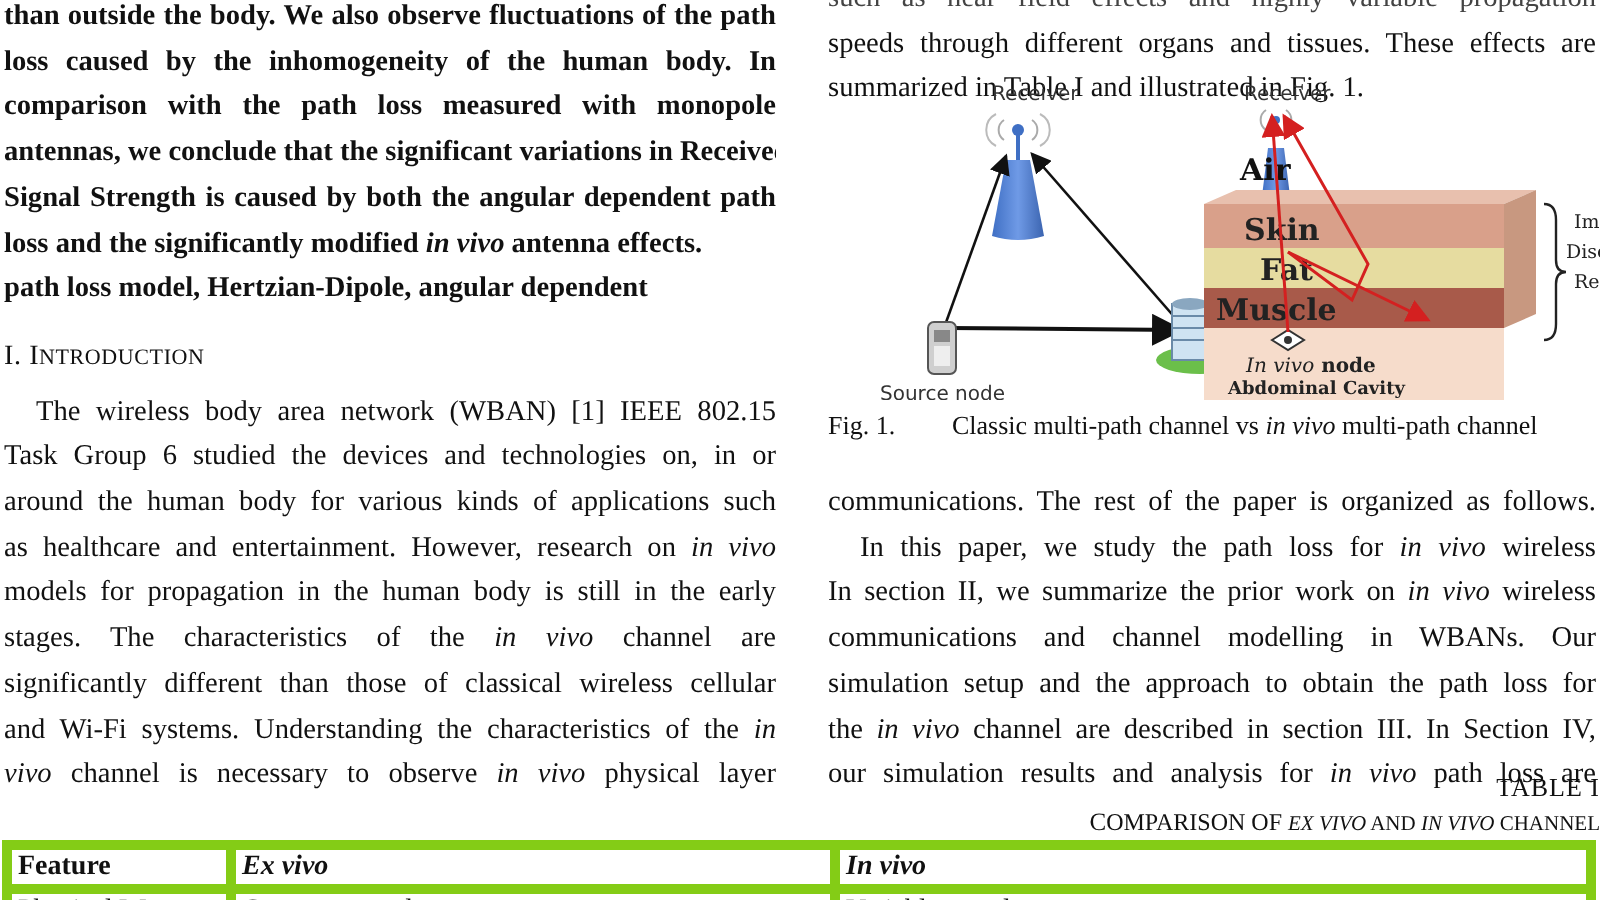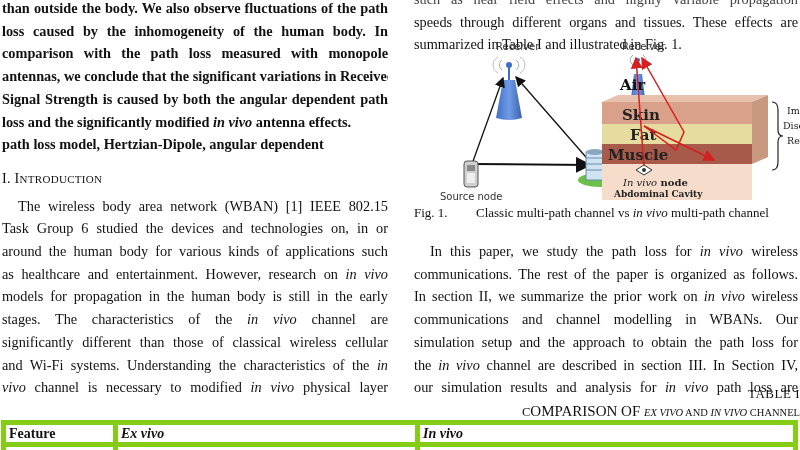--- a/index.html
+++ b/index.html
@@ -56,21 +56,21 @@
 
   <div id="intro">
       <span class="line" style="padding-left: 16px;"><span>The wireless body area network (WBAN) [1] IEEE 802.15</span></span>
       <span class="line"><span>Task Group 6 studied the devices and technologies on, in or</span></span>
       <span class="line"><span>around the human body for various kinds of applications such</span></span>
       <span class="line"><span>as healthcare and entertainment. However, research on </span><i>in vivo</i></span>
       <span class="line"><span>models for propagation in the human body is still in the early</span></span>
       <span class="line"><span>stages. The characteristics of the </span><i>in vivo</i><span> channel are</span></span>
       <span class="line"><span>significantly different than those of classical wireless cellular</span></span>
       <span class="line"><span>and Wi-Fi systems. Understanding the characteristics of the </span><i>in</i></span>
-      <span class="line"><i>vivo</i><span> channel is necessary to modified </span><i>in vivo</i><span> physical layer</span></span>
+      <span class="line"><i>vivo</i><span> channel is necessary to observe </span><i>in vivo</i><span> physical layer</span></span>
     </div>
 </div>
 
 <div class="col col-right">
   <div id="right-top">
       <span class="line cut"><span>such as near field effects and highly variable propagation</span></span>
       <span class="line"><span>speeds through different organs and tissues. These effects are</span></span>
       <span class="line end"><span>summarized in Table I and illustrated in Fig. 1.</span></span>
     </div>
 </div>
@@ -164,32 +164,32 @@
     </g>
   </svg>
 </div>
 
 <div class="caption">
   <span class="num">Fig. 1.</span><span>Classic multi-path channel vs </span><i>in vivo</i><span> multi-path channel</span>
 </div>
 
 <div class="col" style="left:414px; top:240px; width:384px;">
   <div id="right-body">
+      <span class="line"><span>communications. The rest of the paper is organized as follows.</span></span>
       <span class="line" style="padding-left: 16px;"><span>In this paper, we study the path loss for </span><i>in vivo</i><span> wireless</span></span>
-      <span class="line"><span>communications. The rest of the paper is organized as follows.</span></span>
       <span class="line"><span>In section II, we summarize the prior work on </span><i>in vivo</i><span> wireless</span></span>
       <span class="line"><span>communications and channel modelling in WBANs. Our</span></span>
       <span class="line"><span>simulation setup and the approach to obtain the path loss for</span></span>
       <span class="line"><span>the </span><i>in vivo</i><span> channel are described in section III. In Section IV,</span></span>
       <span class="line"><span>our simulation results and analysis for </span><i>in vivo</i><span> path loss are</span></span>
     </div>
 </div>
 
 <div class="table-title t1">TABLE I</div>
-<div class="table-title t2"><span>C</span><span style="font-size:15px">OMPARISON OF </span><i style="font-size:10.5px">EX VIVO</i><span style="font-size:10.5px"> AND </span><i style="font-size:10.5px">IN VIVO</i><span style="font-size:10.5px"> CHANNEL</span></div>
+<div class="table-title t2"><span>C</span><span style="font-size:12px">OMPARISON OF </span><i style="font-size:10.5px">EX VIVO</i><span style="font-size:10.5px"> AND </span><i style="font-size:10.5px">IN VIVO</i><span style="font-size:10.5px"> CHANNEL</span></div>
 
 <table class="cmp">
   <colgroup>
       <col class="c1">
       <col class="c2">
       <col>
     </colgroup>
   <thead>
     <tr>
       <th>Feature</th>

